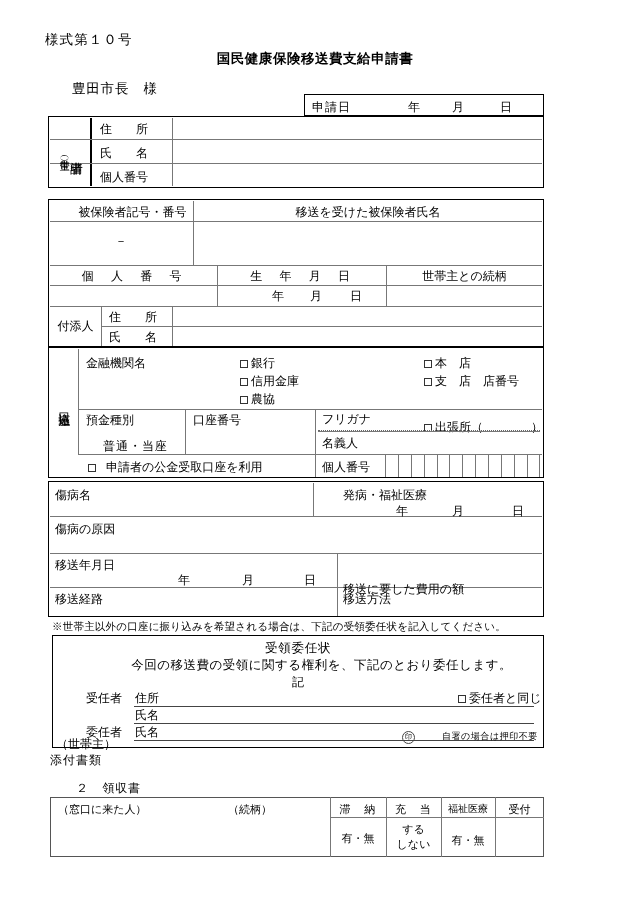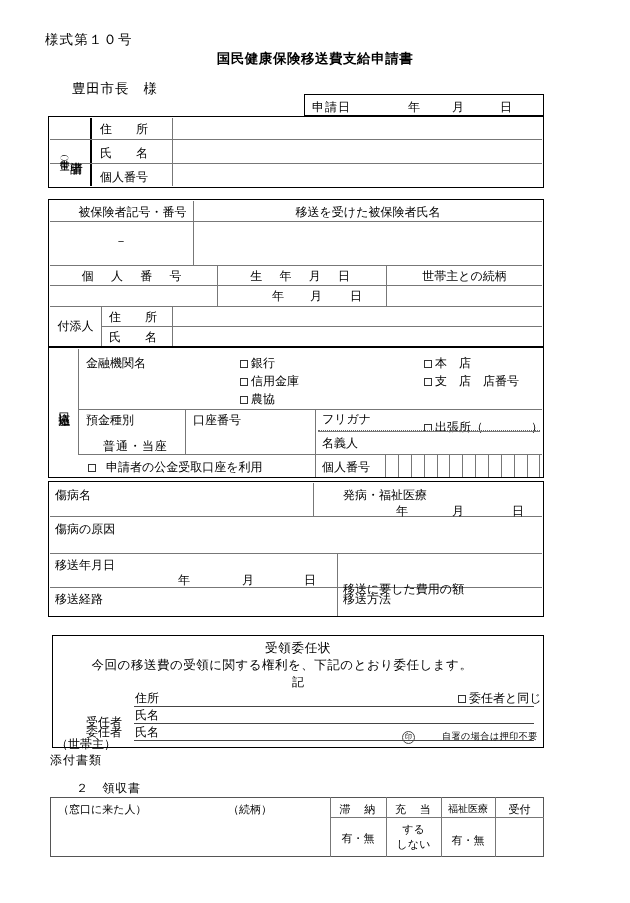--- a/index.html
+++ b/index.html
@@ -296,27 +296,28 @@
   <div class="abs cellLabel" style="left:242px; top:574px;">月</div>
   <div class="abs cellLabel" style="left:304px; top:574px;">日</div>
   <div class="abs cellLabel" style="left:343px; top:559px;margin-top:24px;">移送に要した費用の額</div>
   <div class="abs" style="left:340px; top:572px; width:200px; height:14px;"></div>
 
   <div class="abs cellLabel" style="left:55px; top:593px;">移送経路</div>
   <div class="abs" style="left:120px; top:588px; width:214px; height:27px;"></div>
   <div class="abs cellLabel" style="left:343px; top:593px;">移送方法</div>
   <div class="abs" style="left:405px; top:588px; width:135px; height:27px;"></div>
 
+  <div class="abs" id="transfer-note">※世帯主以外の口座に振り込みを希望される場合は、下記の受領委任状を記入してください。</div>
 
   <div class="abs thick" id="proxy-box"></div>
   <div class="abs ctr" style="left:52px; top:640px; width:492px; font-size:12.5px; letter-spacing:.06em;">受領委任状</div>
-  <div class="abs ctr" style="left:52px; top:657px; width:460px; font-size:12.5px; letter-spacing:.04em;">今回の移送費の受領に関する権利を、下記のとおり委任します。</div>
+  <div class="abs ctr" style="left:52px; top:657px; width:460px; font-size:12.5px; letter-spacing:.04em;text-align:right;">今回の移送費の受領に関する権利を、下記のとおり委任します。</div>
   <div class="abs ctr" style="left:52px; top:674px; width:492px; font-size:12px;">記</div>
 
-  <div class="abs cellLabel" style="left:86px; top:716px;">受任者</div>
+  <div class="abs cellLabel" style="left:86px; top:692px;">受任者</div>
   <div class="abs cellLabel" style="left:135px; top:692px;">住所</div>
   <div class="abs underline-solid" style="left:134px; top:705px; width:400px; height:1px;"></div>
   <div class="abs" style="left:458px; top:691px;">
     <span class="chk"></span><span class="cellLabel">委任者と同じ</span>
   </div>
 
   <div class="abs cellLabel" style="left:135px; top:709px;">氏名</div>
   <div class="abs underline-solid" style="left:134px; top:722px; width:400px; height:1px;"></div>
 
   <div class="abs cellLabel" style="left:86px; top:726px;">委任者</div>

